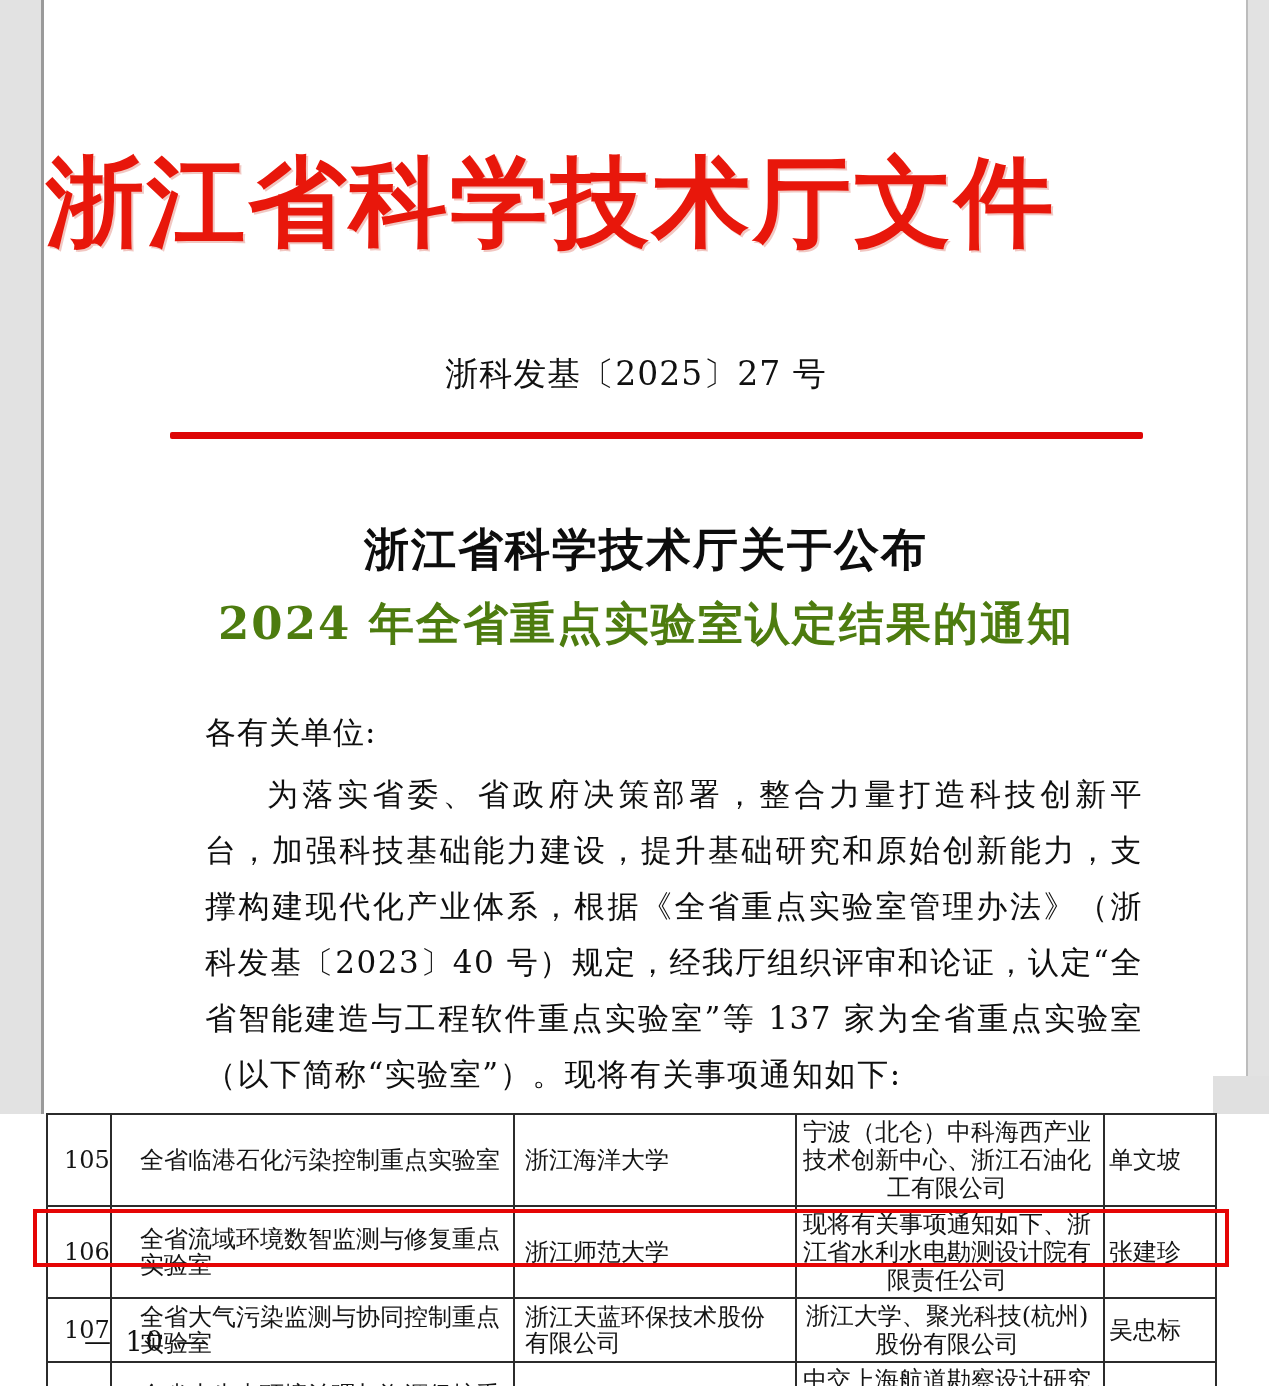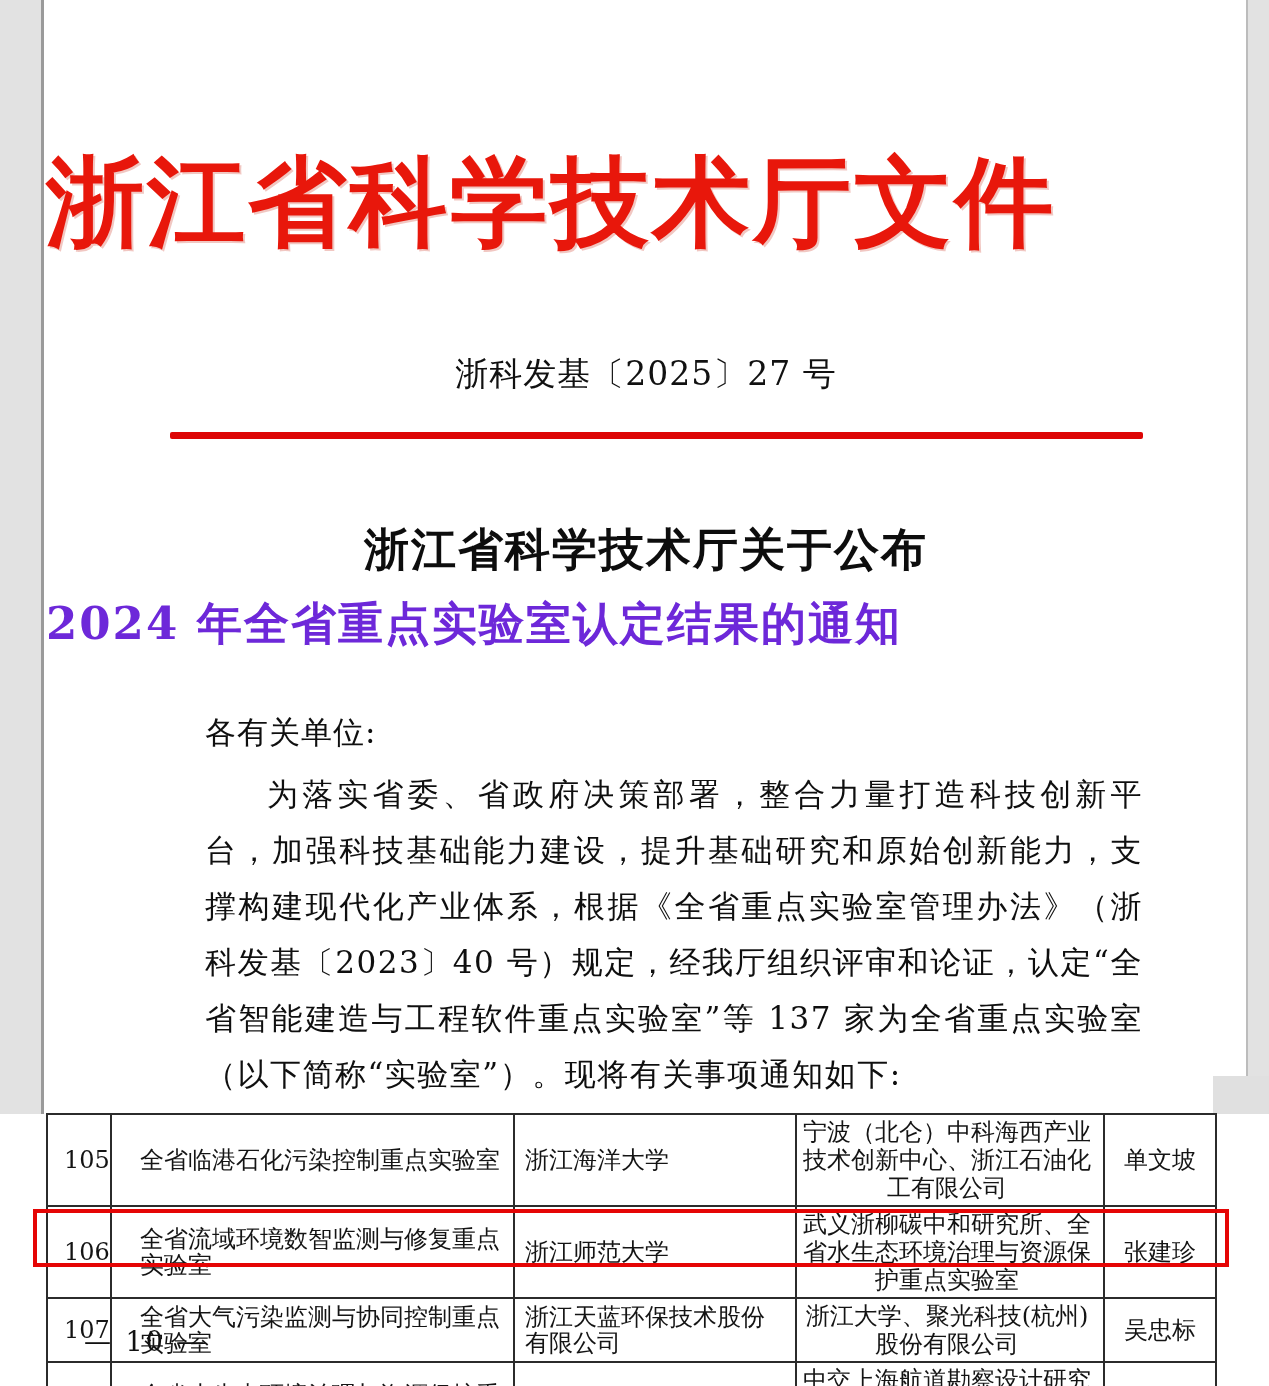--- a/index.html
+++ b/index.html
@@ -28,36 +28,36 @@
   }
   .agency-title {
     position: absolute; left: 46px; top: 138px; width: 1200px;
     font-size: 98px; font-weight: bold; letter-spacing: 3px;
     color: #e8170b;
     font-family: "DejaVu Serif", "Liberation Serif", serif;
     text-shadow: 2px 2px 0 rgba(200,30,10,0.25);
     white-space: nowrap;
   }
   .doc-number {
-    position: absolute; left: 46px; top: 352px; width: 1200px;
+    position: absolute; left: 36px; top: 352px; width: 1200px;
     text-align: center; font-size: 33px; letter-spacing: 1px; color: #111;
   }
   .red-rule {
     position: absolute; left: 170px; top: 432px; width: 973px; height: 7px;
     background: #dd0505; border-radius: 2px;
   }
   .notice-title-1 {
     position: absolute; left: 46px; top: 520px; width: 1200px;
     text-align: center; font-size: 45px; font-weight: bold; letter-spacing: 2px;
     color: #0d0d0d; white-space: nowrap;
   }
   .notice-title-2 {
     position: absolute; left: 46px; top: 594px; width: 1200px;
-    font-size: 45px; font-weight: bold; letter-spacing: 2px;
-    color: #6d28d9; white-space: nowrap;
+    text-align: center; font-size: 45px; font-weight: bold; letter-spacing: 2px;
+    color: #4d7c0f; white-space: nowrap;
   }
   .salutation {
     position: absolute; left: 205px; top: 712px;
     font-size: 31px; color: #0f0f0f; letter-spacing: 1px;
   }
   .body-paragraph {
     position: absolute; left: 205px; top: 766px; width: 938px;
     font-size: 31px; line-height: 56px; letter-spacing: 1.5px;
     text-indent: 2em; text-align: justify; color: #0f0f0f;
   }
@@ -71,21 +71,21 @@
     border: 2px solid #2b2b2b;
     padding: 3px 10px;
     line-height: 26px;
     height: 50px;
     vertical-align: middle;
   }
   .results-table td.c-num { text-align: center; padding: 3px 16px; }
   .results-table td.c-lab { text-align: left; padding-left: 28px; }
   .results-table td.c-org { text-align: left; }
   .results-table td.c-partners { text-align: center; padding-left: 4px; line-height: 28px; }
-  .results-table td.c-director { text-align: center; padding: 3px 4px; }
+  .results-table td.c-director { padding: 3px 4px; }
   .highlight-box {
     position: absolute; left: 33px; top: 1209px; width: 1196px; height: 58px;
     border: 4px solid #e50505;
     pointer-events: none;
   }
   .page-number {
     position: absolute; left: 84px; top: 1326px;
     font-size: 27px; letter-spacing: 3px; color: #111;
     white-space: nowrap;
   }
@@ -125,21 +125,21 @@
         <td class="c-num">105</td>
         <td class="c-lab">全省临港石化污染控制重点实验室</td>
         <td class="c-org">浙江海洋大学</td>
         <td class="c-partners">宁波（北仑）中科海西产业技术创新中心、浙江石油化工有限公司</td>
         <td class="c-director">单文坡</td>
       </tr>
       <tr>
         <td class="c-num">106</td>
         <td class="c-lab">全省流域环境数智监测与修复重点实验室</td>
         <td class="c-org">浙江师范大学</td>
-        <td class="c-partners">武义浙柳碳中和研究所、全省水生态环境治理与资源保护重点实验室</td>
+        <td class="c-partners">现将有关事项通知如下、浙江省水利水电勘测设计院有限责任公司</td>
         <td class="c-director">张建珍</td>
       </tr>
       <tr>
         <td class="c-num">107</td>
         <td class="c-lab">全省大气污染监测与协同控制重点实验室</td>
         <td class="c-org">浙江天蓝环保技术股份有限公司</td>
         <td class="c-partners">浙江大学、聚光科技(杭州)股份有限公司</td>
         <td class="c-director">吴忠标</td>
       </tr>
       <tr>

